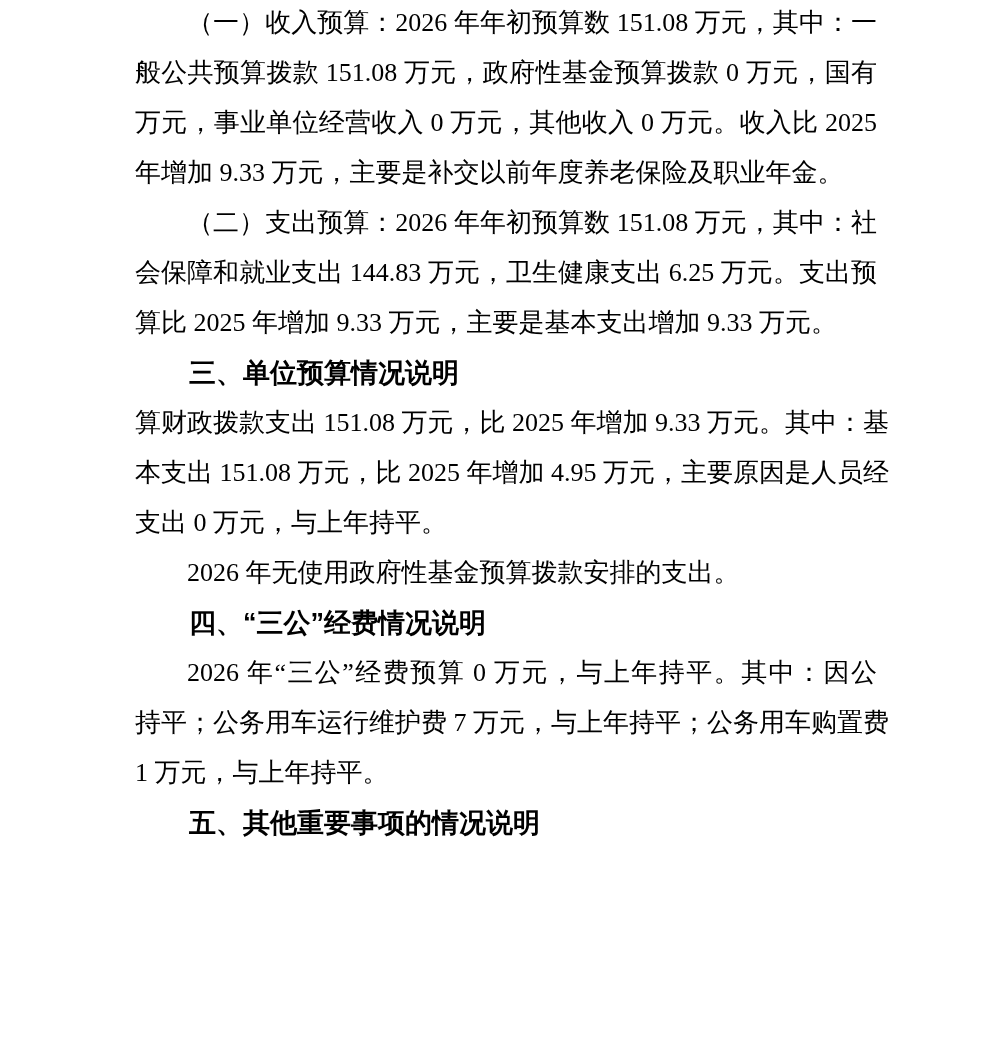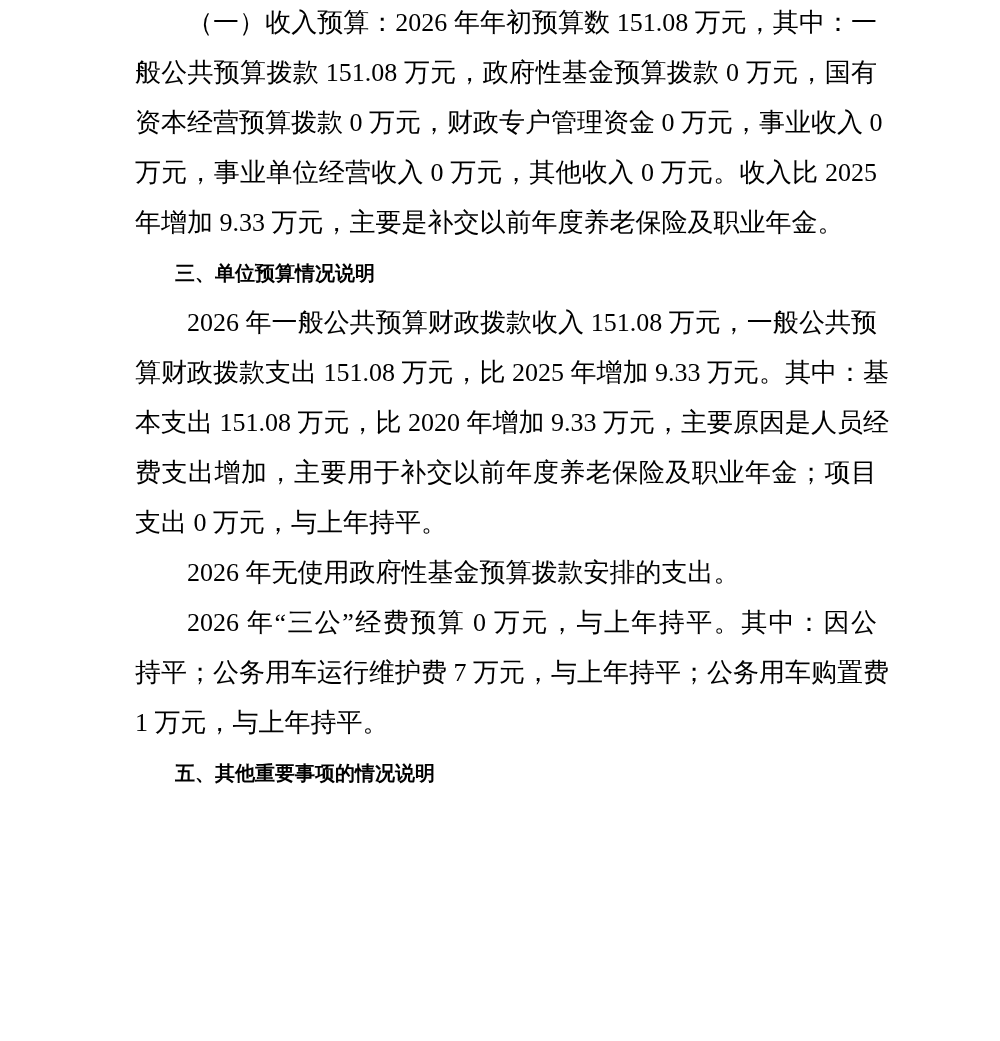--- a/index.html
+++ b/index.html
@@ -32,55 +32,60 @@
     text-align: justify;
     text-align-last: justify;
   }
   .paragraph .line {
     font-family: "Liberation Serif", "DejaVu Serif", serif;
     font-size: 26px;
     font-weight: 400;
   }
   .heading .line {
     font-family: "Liberation Sans", "DejaVu Sans", sans-serif;
-    font-size: 20px;
+    font-size: 27px;
     font-weight: 700;
     text-align-last: left;
   }
   .line.indent {
     text-indent: 2em;
   }
   .line.para-end {
     text-align-last: left;
   }
 </style>
 </head>
 <body>
 
 <div class="page" style="background: rgb(255, 255, 255); color: rgb(0, 0, 0);">
   <div class="text-block" id="text-block">
       <div class="block paragraph">
         <div class="line indent">（一）收入预算：2026 年年初预算数 151.08 万元，其中：一</div>
         <div class="line">般公共预算拨款 151.08 万元，政府性基金预算拨款 0 万元，国有</div>
-        <div class="line">资本经营预算拨款 0 万元，财政专户管理资金 0 万元，事业收入 0</div>
         <div class="line">万元，事业单位经营收入 0 万元，其他收入 0 万元。收入比 2025</div>
         <div class="line para-end">年增加 9.33 万元，主要是补交以前年度养老保险及职业年金。</div>
+      </div>
+      <div class="block paragraph">
+        <div class="line indent">（二）支出预算：2026 年年初预算数 151.08 万元，其中：社</div>
+        <div class="line">会保障和就业支出 144.83 万元，卫生健康支出 6.25 万元。支出预</div>
+        <div class="line para-end">算比 2025 年增加 9.33 万元，主要是基本支出增加 9.33 万元。</div>
       </div>
       <div class="block heading">
         <div class="line indent para-end">三、单位预算情况说明</div>
       </div>
       <div class="block paragraph">
-        <div class="line indent">2026 年一般公共预算财政拨款收入 151.08 万元，一般公共预</div>
         <div class="line">算财政拨款支出 151.08 万元，比 2025 年增加 9.33 万元。其中：基</div>
-        <div class="line">本支出 151.08 万元，比 2020 年增加 9.33 万元，主要原因是人员经</div>
-        <div class="line">费支出增加，主要用于补交以前年度养老保险及职业年金；项目</div>
+        <div class="line">本支出 151.08 万元，比 2025 年增加 4.95 万元，主要原因是人员经</div>
         <div class="line para-end">支出 0 万元，与上年持平。</div>
       </div>
       <div class="block paragraph">
         <div class="line indent para-end">2026 年无使用政府性基金预算拨款安排的支出。</div>
+      </div>
+      <div class="block heading">
+        <div class="line indent para-end">四、“三公”经费情况说明</div>
       </div>
       <div class="block paragraph">
         <div class="line indent">2026 年“三公”经费预算 0 万元，与上年持平。其中：因公</div>
         <div class="line">持平；公务用车运行维护费 7 万元，与上年持平；公务用车购置费</div>
         <div class="line para-end">1 万元，与上年持平。</div>
       </div>
       <div class="block heading">
         <div class="line indent para-end">五、其他重要事项的情况说明</div>
       </div>
     </div>

